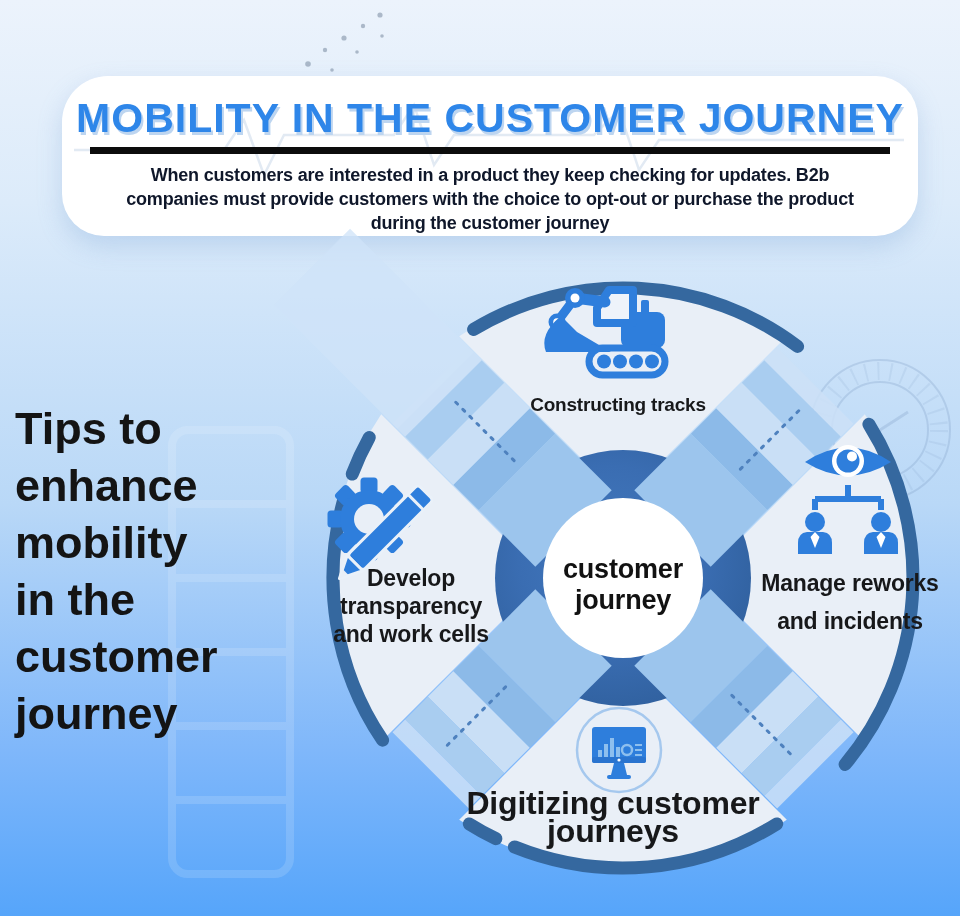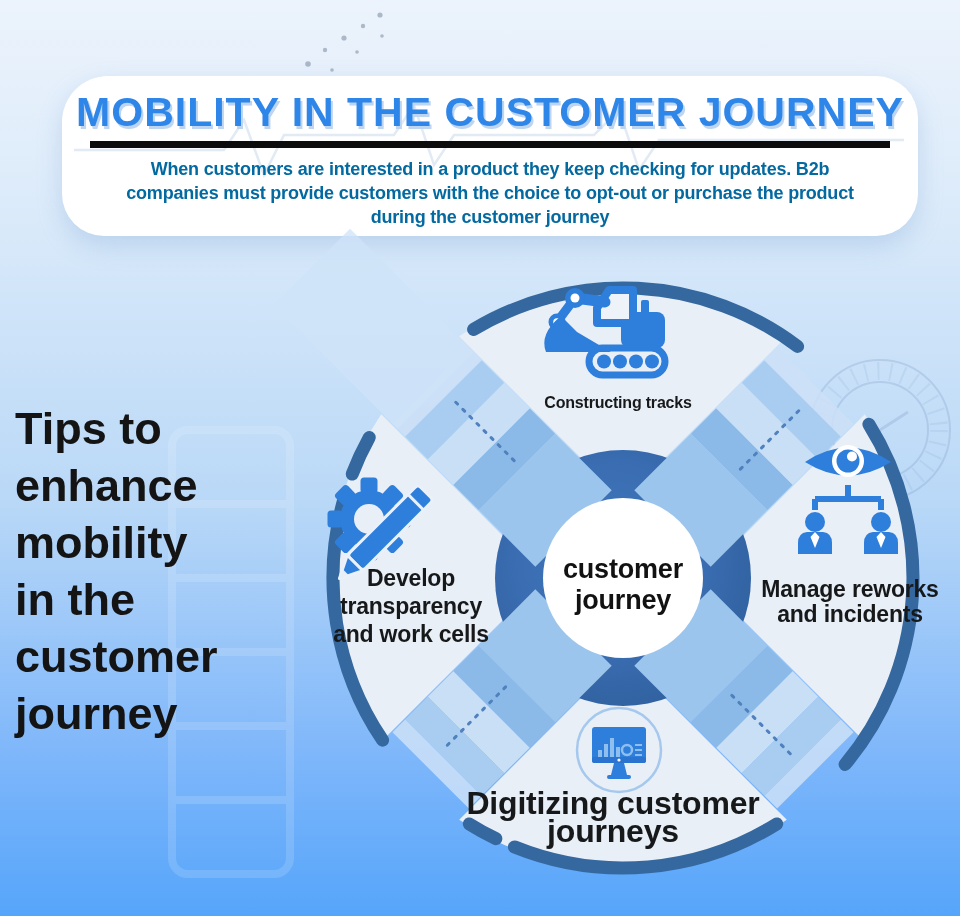--- a/index.html
+++ b/index.html
@@ -10,47 +10,47 @@
     background:linear-gradient(180deg,#ecf3fc 0%,#dcebfa 22%,#b9d8f7 55%,#7fb7fa 82%,#56a5fa 100%);
   }
   .decor { position:absolute; pointer-events:none; }
 
   
   .banner {
     position:absolute; left:62px; top:76px; width:856px; height:160px;
     background:#ffffff; border-radius:46px 42px 42px 42px;
     box-shadow:0 10px 24px rgba(110,155,210,.28);
   }
-  .banner-inner { position:relative; z-index:2; padding-top:13px; }
+  .banner-inner { position:relative; z-index:2; padding-top:19px; }
   .banner-title {
     font-size:41px; font-weight:800; letter-spacing:1px; text-align:center;
     color:#2e86e9; text-shadow:2px 3px 0 #bdd5f0;
   }
   .banner-underline { width:800px; height:7px; background:#0c0c0c; margin:5px auto 9px auto; }
   .banner-desc {
     font-size:18px; font-weight:700; line-height:24px; letter-spacing:-0.2px;
-    color:#0369a1; text-align:center; white-space:pre-line; width:820px; margin:0 auto;
+    color:#0f172a; text-align:center; white-space:pre-line; width:820px; margin:0 auto;
   }
   .ekg { position:absolute; left:12px; top:4px; z-index:1; opacity:.75; }
 
   
   .tips-heading {
     position:absolute; left:15px; top:400px; width:280px;
     font-size:45px; line-height:57px; font-weight:600; color:#141414;
     white-space:pre-line;
   }
 
   
   .diagram-svg { position:absolute; left:313px; top:268px; width:620px; height:620px; overflow:visible; }
   .seg-label {
     position:absolute; font-weight:bold; color:#17181a; text-align:center;
     white-space:pre-line; letter-spacing:-0.2px;
   }
-  .lbl-top    { left:468px; top:394px; width:300px; font-size:16px; }
-  .lbl-right  { left:741px; top:564px; width:218px; font-size:23px; line-height:25px;margin-top:13px; }
+  .lbl-top    { left:468px; top:394px; width:300px; font-size:19px; }
+  .lbl-right  { left:741px; top:564px; width:218px; font-size:23px; line-height:38px; }
   .lbl-left   { left:311px; top:564px; width:200px; font-size:23px; line-height:28px; }
   .lbl-bottom { left:463px; top:789px; width:300px; font-size:32px; line-height:28px; }
   .lbl-center { left:548px; top:554px; width:150px; font-size:27px; line-height:31px; color:#121212; }
 </style>
 </head>
 <body>
 
 <svg class="decor" style="left:262px;top:2px;" width="135" height="110" viewBox="0 0 135 110">
   <g fill="#6e8097" opacity="0.5">
     <circle cx="14" cy="92" r="2.6"></circle>

